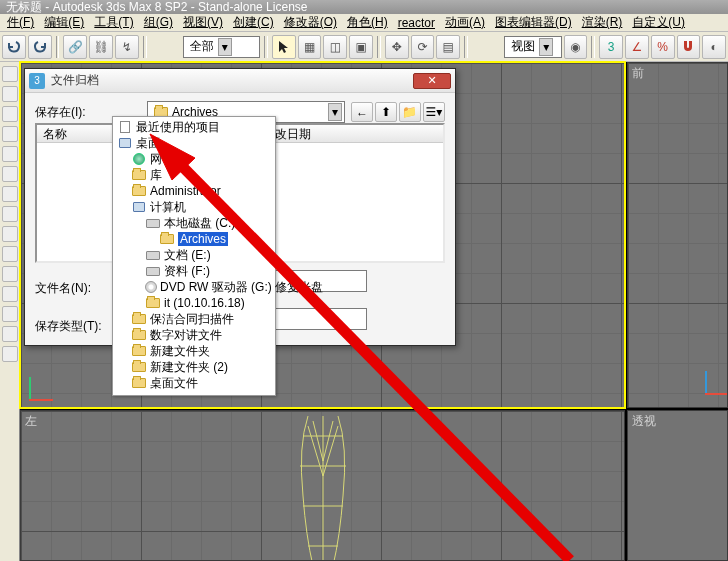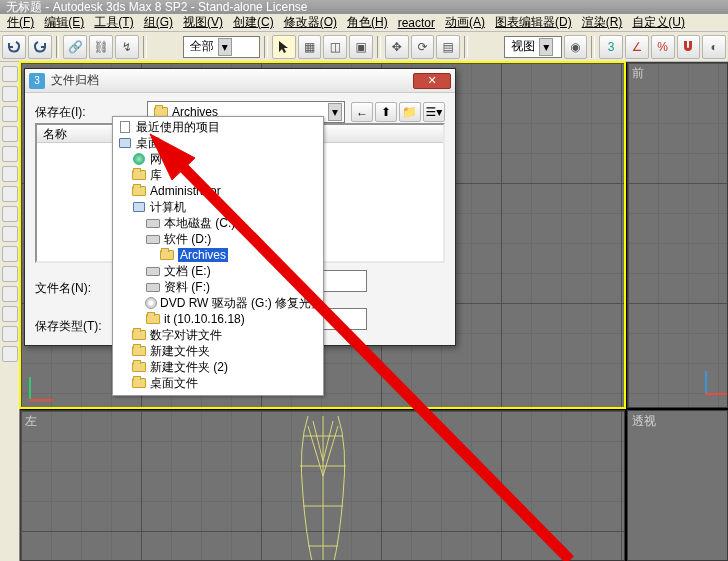--- a/index.html
+++ b/index.html
@@ -82,21 +82,21 @@
   .list-right{flex:1;height:140px;border:2px inset #e8e8e8;background:#fff;}
   .list-head{height:18px;background:linear-gradient(#fdfdfd,#e6e6e6);border-bottom:1px solid #ccc;padding:0 6px;line-height:18px;}
   .btn-col{position:absolute;right:10px;top:168px;display:flex;flex-direction:column;gap:6px;}
   .winbtn{width:78px;height:22px;border:1px solid #8a8a8a;background:linear-gradient(#fbfbfb,#ddd);border-radius:2px;cursor:pointer;}
   .bottom-rows{display:flex;flex-direction:column;gap:6px;margin-top:2px;}
   .bottom-rows .row{display:flex;align-items:center;gap:6px;}
   .bottom-rows .lbl{width:74px;margin-top:15px;}
   .bottom-rows .combo{width:220px;}
 
   
-  .tree{position:absolute;left:112px;top:116px;width:212px;background:var(--tree-bg);border:1px solid #9a9a9a;z-index:60;padding:2px 0 4px;box-shadow:1px 1px 3px rgba(0,0,0,.3);max-height:300px;}
+  .tree{position:absolute;left:112px;top:116px;width:164px;background:var(--tree-bg);border:1px solid #9a9a9a;z-index:60;padding:2px 0 4px;box-shadow:1px 1px 3px rgba(0,0,0,.3);max-height:300px;}
   .tnode{display:flex;align-items:center;height:16px;padding-right:4px;cursor:pointer;white-space:nowrap;}
   .tnode .ico{width:16px;height:14px;margin-right:3px;display:flex;align-items:center;justify-content:center;}
   .tnode.d0{padding-left:4px;}
   .tnode.d1{padding-left:18px;}
   .tnode.d2{padding-left:32px;}
   .tnode.d3{padding-left:46px;}
   .tnode.sel .txt{background:var(--blue-select);color:#fff;padding:0 2px;}
   .ico-folder{width:14px;height:10px;background:#f3d57e;border:1px solid #c9a227;border-radius:1px;position:relative;}
   .ico-folder::before{content:"";position:absolute;top:-3px;left:0;width:6px;height:3px;background:#f3d57e;border:1px solid #c9a227;border-bottom:none;border-radius:1px 1px 0 0;}
   .ico-drive{width:14px;height:9px;background:#d6d6d6;border:1px solid #888;border-radius:1px;}
@@ -333,55 +333,55 @@
           <span class="ico-comp"></span>
         </span>
         <span class="txt">计算机</span>
       </div>
       <div class="tnode d2">
         <span class="ico">
           <span class="ico-drive"></span>
         </span>
         <span class="txt">本地磁盘 (C:)</span>
       </div>
+      <div class="tnode d3 sel">
+        <span class="ico">
+          <span class="ico-folder"></span>
+        </span>
+        <span class="txt">Archives</span>
+      </div>
       <div class="tnode d2">
         <span class="ico">
           <span class="ico-drive"></span>
         </span>
-        <span class="txt">软件 (D:)</span>
-      </div>
-      <div class="tnode d3 sel">
-        <span class="ico">
-          <span class="ico-folder"></span>
-        </span>
-        <span class="txt">Archives</span>
+        <span class="txt">文档 (E:)</span>
       </div>
       <div class="tnode d2">
         <span class="ico">
           <span class="ico-drive"></span>
         </span>
-        <span class="txt">文档 (E:)</span>
+        <span class="txt">资料 (F:)</span>
       </div>
       <div class="tnode d2">
         <span class="ico">
-          <span class="ico-drive"></span>
-        </span>
-        <span class="txt">资料 (F:)</span>
+          <span class="ico-dvd"></span>
+        </span>
+        <span class="txt">DVD RW 驱动器 (G:) 修复光盘</span>
       </div>
       <div class="tnode d2">
         <span class="ico">
-          <span class="ico-dvd"></span>
-        </span>
-        <span class="txt">DVD RW 驱动器 (G:) 修复光盘</span>
-      </div>
-      <div class="tnode d2">
-        <span class="ico">
           <span class="ico-folder"></span>
         </span>
         <span class="txt">it (10.10.16.18)</span>
+      </div>
+      <div class="tnode d1">
+        <span class="ico">
+          <span class="ico-folder"></span>
+        </span>
+        <span class="txt">保洁合同扫描件</span>
       </div>
       <div class="tnode d1">
         <span class="ico">
           <span class="ico-folder"></span>
         </span>
         <span class="txt">数字对讲文件</span>
       </div>
       <div class="tnode d1">
         <span class="ico">
           <span class="ico-folder"></span>

